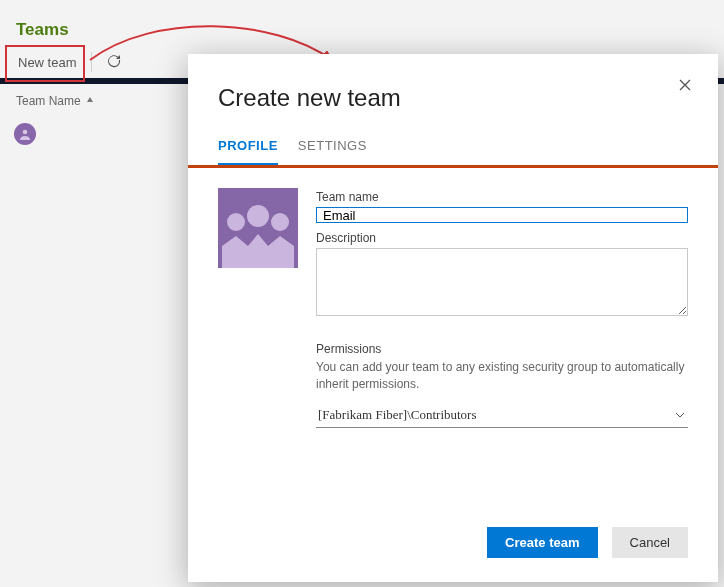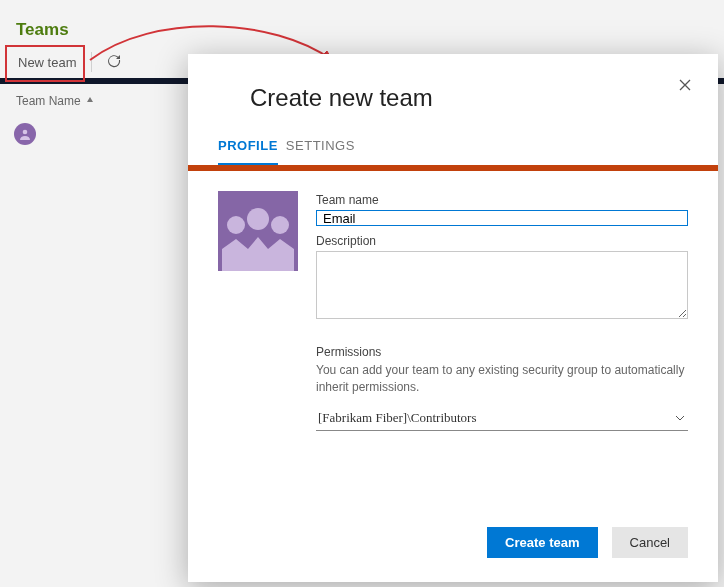--- a/index.html
+++ b/index.html
@@ -104,35 +104,34 @@
     .dialog-header {
       display: flex;
       justify-content: space-between;
       align-items: flex-start;
       padding: 30px 30px 0;
     }
     .dialog-title {
       font-size: 24px;
       font-weight: 400;
       color: #222;
-      margin-left: 32px;
     }
     .close-btn {
       background: none;
       border: none;
       cursor: pointer;
       padding: 2px;
       margin-top: -8px;
       margin-right: -6px;
     }
     .tabs {
       display: flex;
-      gap: 8px;
+      gap: 20px;
       padding: 18px 30px 0;
-      border-bottom: 6px solid #c2410c;
+      border-bottom: 3px solid #c2410c;
     }
     .tab {
       background: none;
       border: none;
       padding: 8px 0 10px;
       font-size: 13px;
       letter-spacing: 0.5px;
       color: #777;
       cursor: pointer;
       font-family: inherit;

